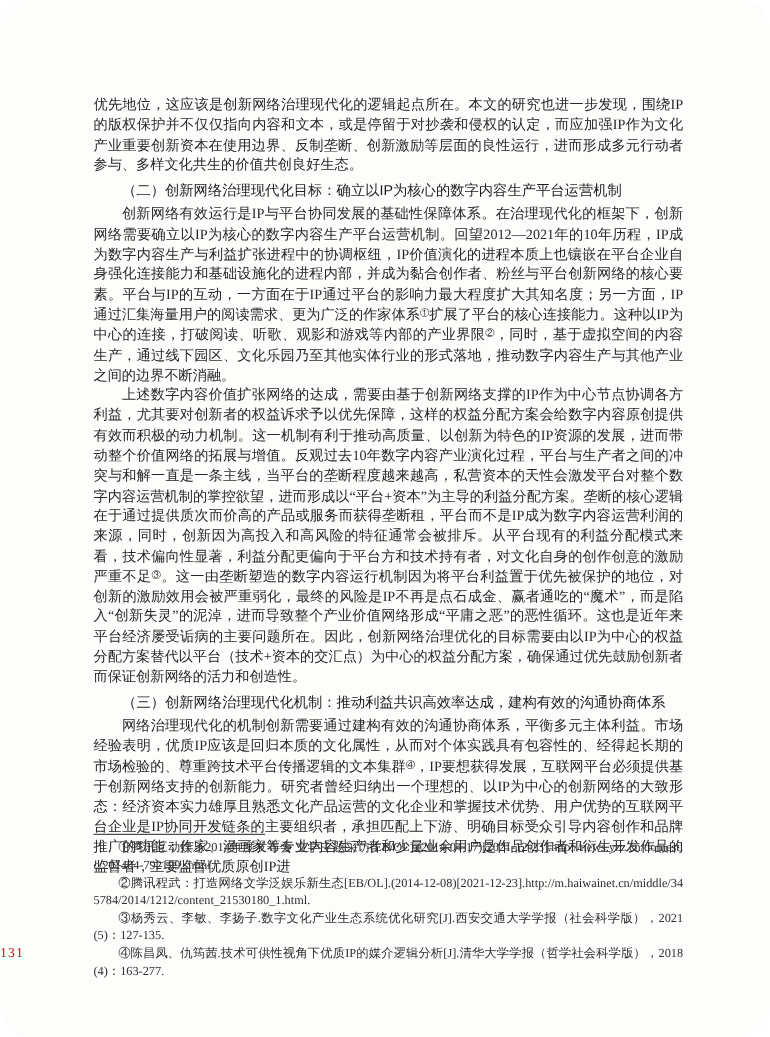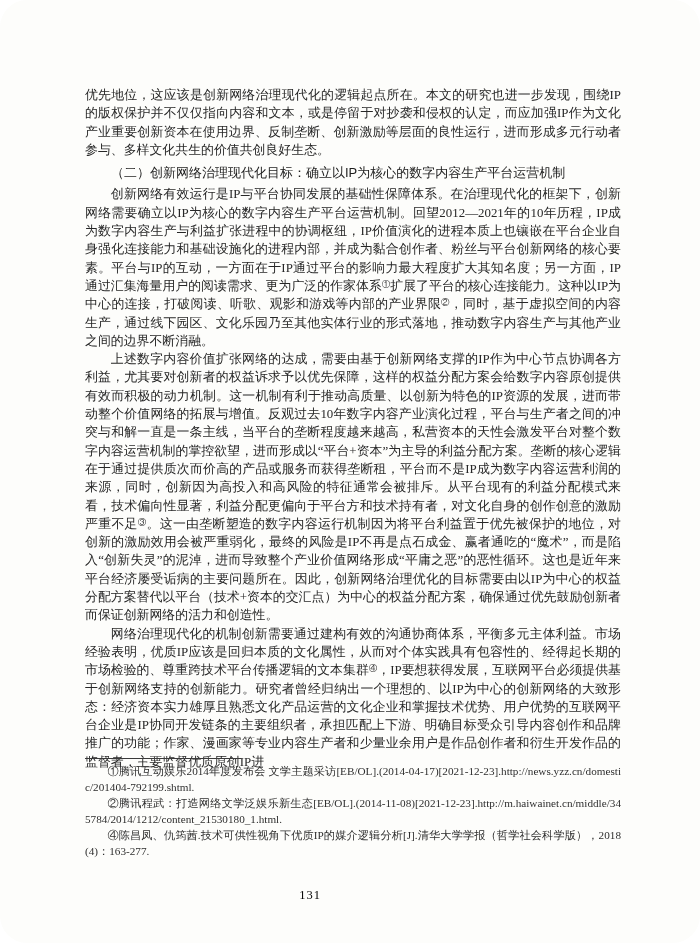--- a/index.html
+++ b/index.html
@@ -70,47 +70,48 @@
     text-justify: inter-ideograph;
     text-indent: 2em;
     word-break: break-all;
     color: #2e2e2e;
   }
   .page-number {
     position: absolute;
     top: 859px;
     left: 0;
     width: 620px;
-    text-align: center;
+    text-align: left;
     font-size: 12.5px;
     letter-spacing: 1px;
-    color: #000000;
-    margin-top: 29px;
+    color: #b91c1c;
   }
 </style>
 </head>
 <body>
 
 <div class="page">
 
   <main class="article-body">
     <p class="para no-indent">优先地位，这应该是创新网络治理现代化的逻辑起点所在。本文的研究也进一步发现，围绕IP的版权保护并不仅仅指向内容和文本，或是停留于对抄袭和侵权的认定，而应加强IP作为文化产业重要创新资本在使用边界、反制垄断、创新激励等层面的良性运行，进而形成多元行动者参与、多样文化共生的价值共创良好生态。</p>
 
     <h2 class="sec-heading">（二）创新网络治理现代化目标：确立以IP为核心的数字内容生产平台运营机制</h2>
 
     <p class="para">创新网络有效运行是IP与平台协同发展的基础性保障体系。在治理现代化的框架下，创新网络需要确立以IP为核心的数字内容生产平台运营机制。回望2012—2021年的10年历程，IP成为数字内容生产与利益扩张进程中的协调枢纽，IP价值演化的进程本质上也镶嵌在平台企业自身强化连接能力和基础设施化的进程内部，并成为黏合创作者、粉丝与平台创新网络的核心要素。平台与IP的互动，一方面在于IP通过平台的影响力最大程度扩大其知名度；另一方面，IP通过汇集海量用户的阅读需求、更为广泛的作家体系<sup>①</sup>扩展了平台的核心连接能力。这种以IP为中心的连接，打破阅读、听歌、观影和游戏等内部的产业界限<sup>②</sup>，同时，基于虚拟空间的内容生产，通过线下园区、文化乐园乃至其他实体行业的形式落地，推动数字内容生产与其他产业之间的边界不断消融。</p>
 
     <p class="para">上述数字内容价值扩张网络的达成，需要由基于创新网络支撑的IP作为中心节点协调各方利益，尤其要对创新者的权益诉求予以优先保障，这样的权益分配方案会给数字内容原创提供有效而积极的动力机制。这一机制有利于推动高质量、以创新为特色的IP资源的发展，进而带动整个价值网络的拓展与增值。反观过去10年数字内容产业演化过程，平台与生产者之间的冲突与和解一直是一条主线，当平台的垄断程度越来越高，私营资本的天性会激发平台对整个数字内容运营机制的掌控欲望，进而形成以“平台+资本”为主导的利益分配方案。垄断的核心逻辑在于通过提供质次而价高的产品或服务而获得垄断租，平台而不是IP成为数字内容运营利润的来源，同时，创新因为高投入和高风险的特征通常会被排斥。从平台现有的利益分配模式来看，技术偏向性显著，利益分配更偏向于平台方和技术持有者，对文化自身的创作创意的激励严重不足<sup>③</sup>。这一由垄断塑造的数字内容运行机制因为将平台利益置于优先被保护的地位，对创新的激励效用会被严重弱化，最终的风险是IP不再是点石成金、赢者通吃的“魔术”，而是陷入“创新失灵”的泥淖，进而导致整个产业价值网络形成“平庸之恶”的恶性循环。这也是近年来平台经济屡受诟病的主要问题所在。因此，创新网络治理优化的目标需要由以IP为中心的权益分配方案替代以平台（技术+资本的交汇点）为中心的权益分配方案，确保通过优先鼓励创新者而保证创新网络的活力和创造性。</p>
 
+    <h2 class="sec-heading">（三）创新网络治理现代化机制：推动利益共识高效率达成，建构有效的沟通协商体系</h2>
 
     <p class="para">网络治理现代化的机制创新需要通过建构有效的沟通协商体系，平衡多元主体利益。市场经验表明，优质IP应该是回归本质的文化属性，从而对个体实践具有包容性的、经得起长期的市场检验的、尊重跨技术平台传播逻辑的文本集群<sup>④</sup>，IP要想获得发展，互联网平台必须提供基于创新网络支持的创新能力。研究者曾经归纳出一个理想的、以IP为中心的创新网络的大致形态：经济资本实力雄厚且熟悉文化产品运营的文化企业和掌握技术优势、用户优势的互联网平台企业是IP协同开发链条的主要组织者，承担匹配上下游、明确目标受众引导内容创作和品牌推广的功能；作家、漫画家等专业内容生产者和少量业余用户是作品创作者和衍生开发作品的监督者，主要监督优质原创IP进</p>
   </main>
 
   <footer class="footnotes">
     <div class="fn-rule"></div>
     <p class="fn">①腾讯互动娱乐2014年度发布会 文学主题采访[EB/OL].(2014-04-17)[2021-12-23].http://news.yzz.cn/domestic/201404-792199.shtml.</p>
-    <p class="fn">②腾讯程武：打造网络文学泛娱乐新生态[EB/OL].(2014-11-08)[2021-12-23].http://m.haiwainet.cn/middle/345784/2014/1212/content_21530180_1.html.</p>
+    <p class="fn">②腾讯程武：打造网络文学泛娱乐新生态[EB/OL].(2014-12-08)[2021-12-23].http://m.haiwainet.cn/middle/345784/2014/1212/content_21530180_1.html.</p>
+    <p class="fn">③杨秀云、李敏、李扬子.数字文化产业生态系统优化研究[J].西安交通大学学报（社会科学版），2021(5)：127-135.</p>
     <p class="fn">④陈昌凤、仇筠茜.技术可供性视角下优质IP的媒介逻辑分析[J].清华大学学报（哲学社会科学版），2018(4)：163-277.</p>
   </footer>
 
   <div class="page-number">131</div>
 
 </div>
 
 </body></html>

